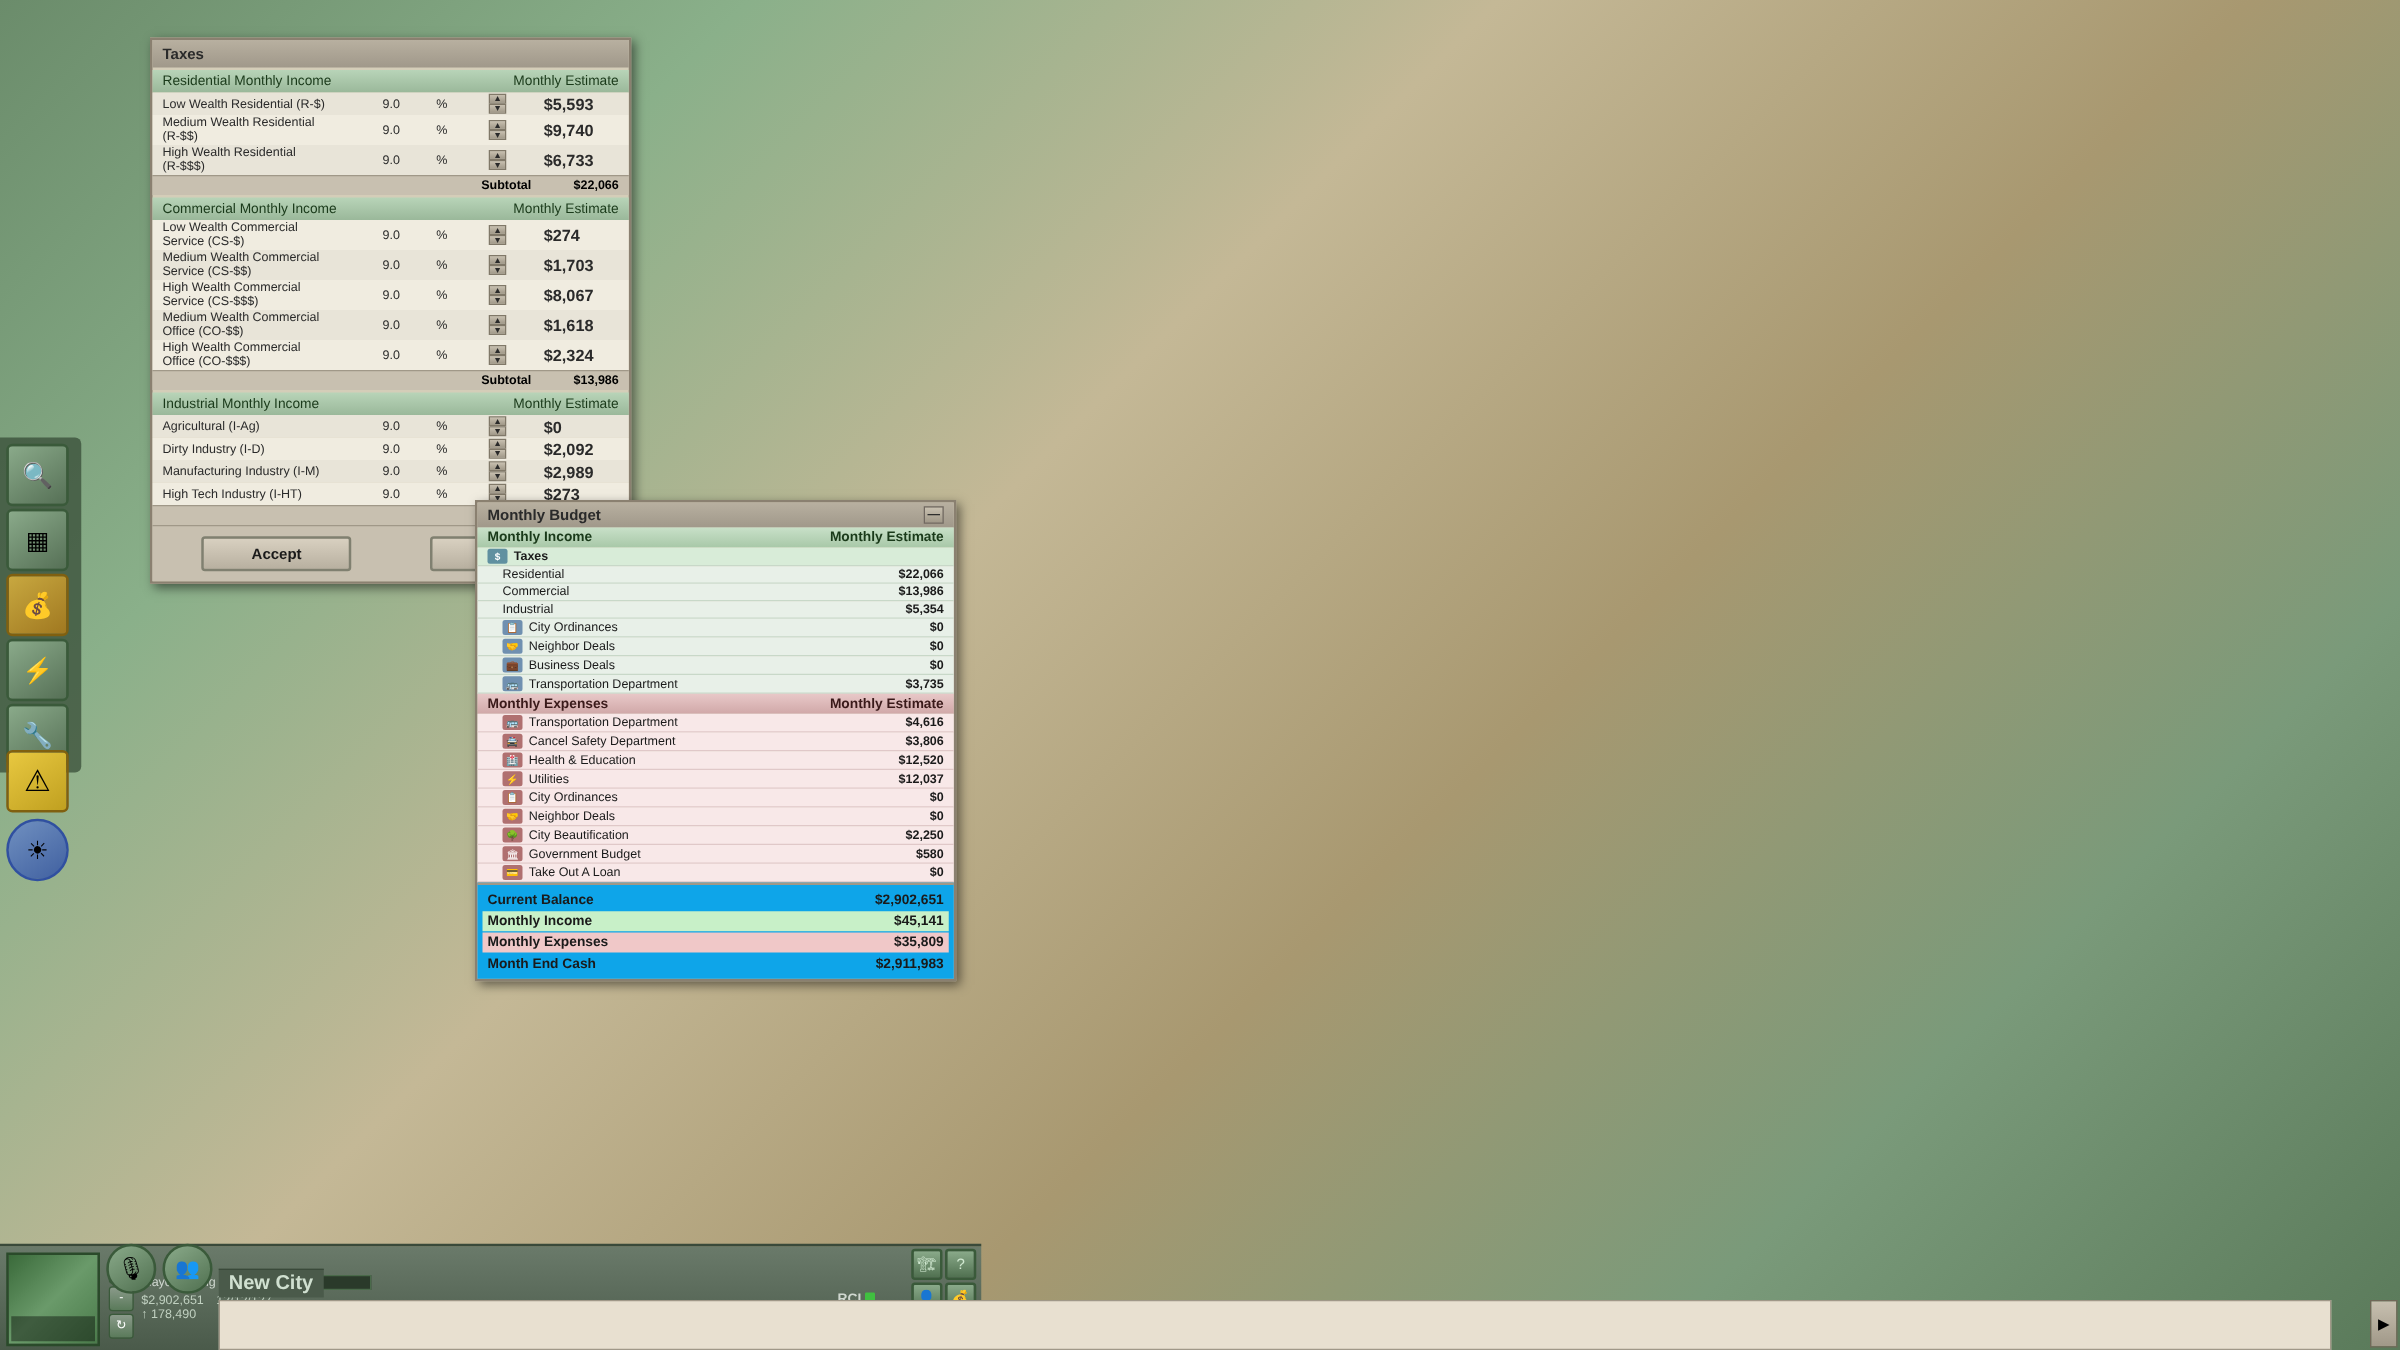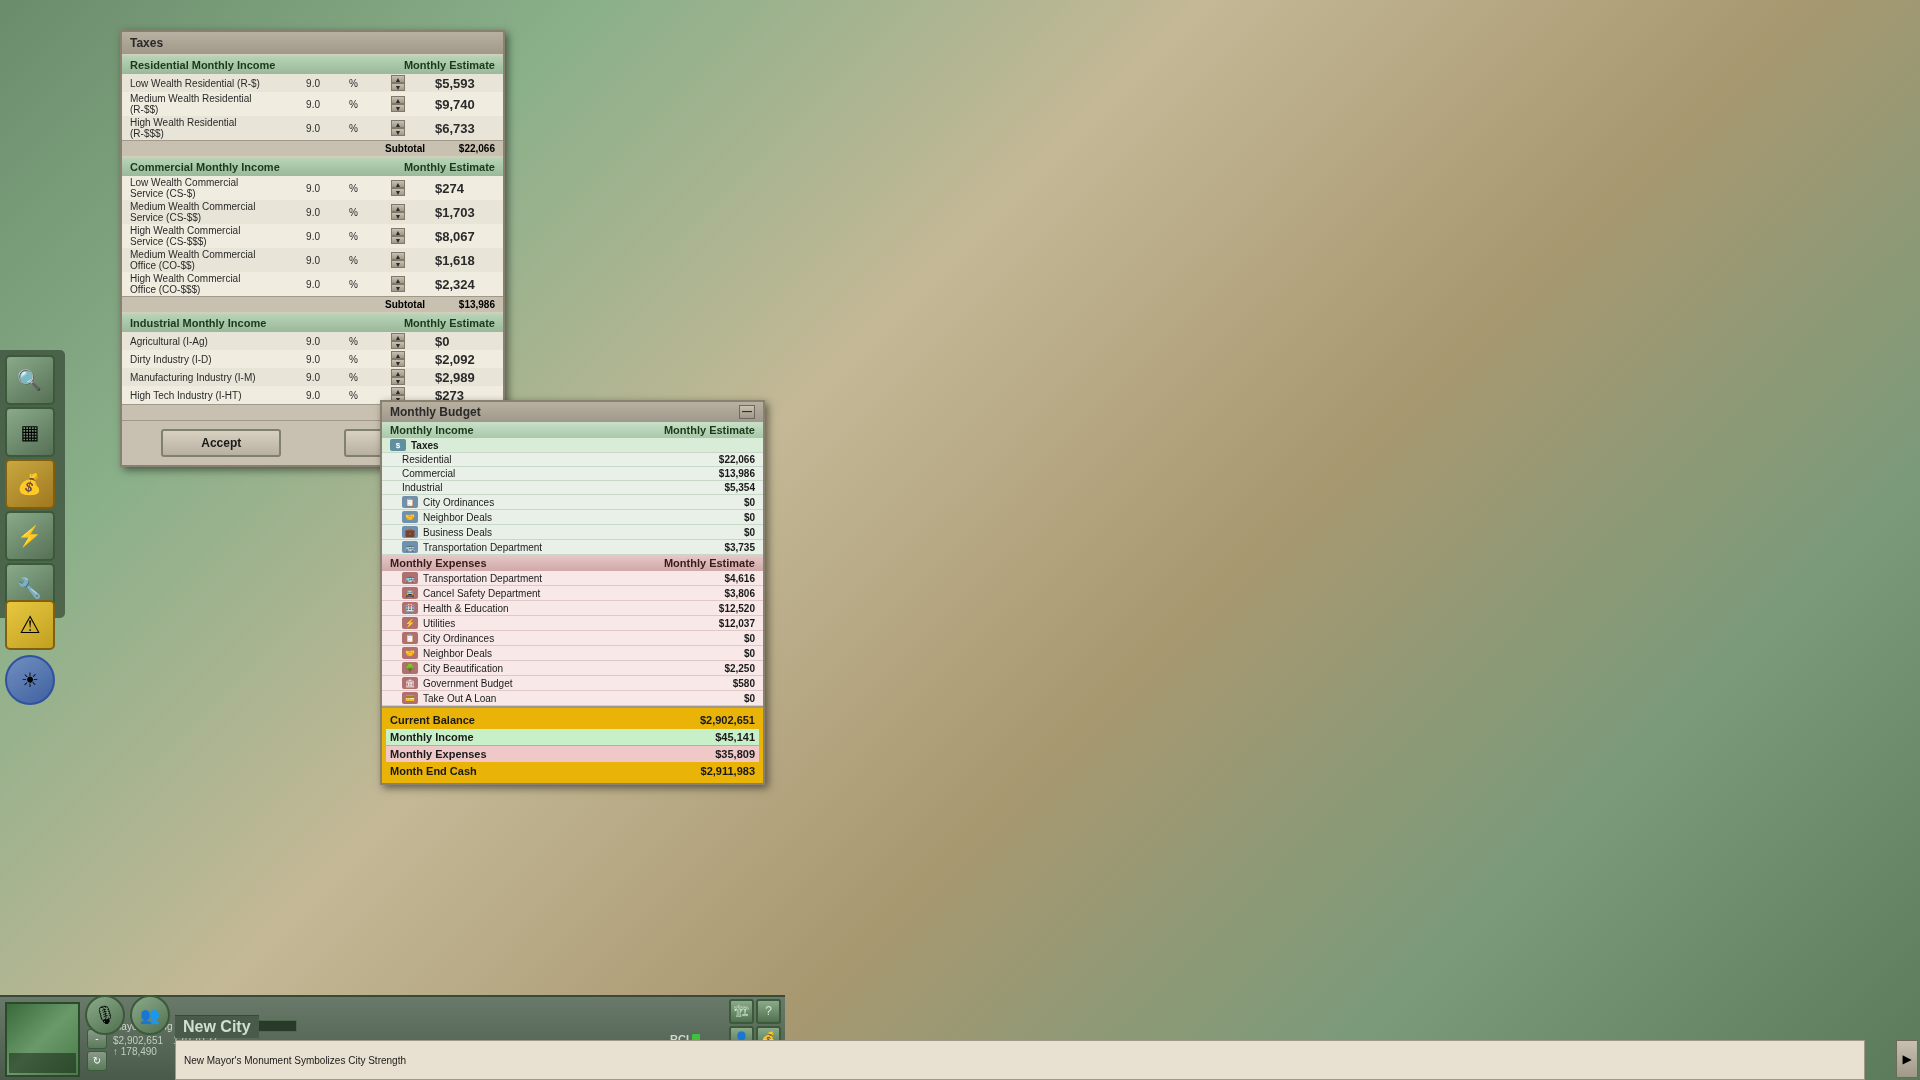--- a/index.html
+++ b/index.html
@@ -66,21 +66,21 @@
       padding: 4px 8px;
       font-weight: bold;
       font-size: 12px;
       color: #2a2a2a;
     }
     .section-header {
       display: flex;
       justify-content: space-between;
       background: linear-gradient(to bottom, #b8d4b8, #9ab89a);
       padding: 3px 8px;
-      font-weight: bold;
+      font-weight: normal;
       font-size: 11px;
       color: #1a3a1a;
       margin-top: 2px;
     }
     .tax-row {
       display: flex;
       align-items: center;
       padding: 1px 8px;
       background: #e8e4d8;
       gap: 26px;
@@ -243,21 +243,21 @@
       color: #3a1a1a;
     }
     .expense-row {
       display: flex;
       align-items: center;
       padding: 1px 8px 1px 20px;
       background: #f8e8e8;
       border-bottom: 1px solid #e0c8c8;
     }
     .balance-section {
-      background: #eab308;
+      background: #0ea5e9;
       padding: 4px 8px;
       border-top: 2px solid #a09888;
     }
     .balance-row {
       display: flex;
       justify-content: space-between;
       padding: 2px 0;
       font-size: 11px;
     }
     .balance-row.highlight-green {
@@ -829,19 +829,18 @@
       <div class="bt-btn">📊</div>
     </div>
   </div>
 </div>
 
 <div style="position:absolute; bottom:42px; left:175px; background:#4a5a4a; padding:2px 8px; border-top:1px solid #3a4a3a;">
   <span class="city-name">New City</span>
 </div>
 
 <div class="news-ticker">
-  <div class="news-line">New Mayor's Monument Symbolizes City Strength</div>
 </div>
 
 <div class="news-btn" style="position:absolute; bottom:2px; right:2px; width:22px; height:38px; background:linear-gradient(to bottom,#c8c0b0,#a09888); border:1px solid #706858; cursor:pointer; font-size:12px; text-align:center; line-height:36px;">▶</div>
 
 <div style="position:absolute; bottom:45px; left:85px; width:40px; height:40px; background:linear-gradient(145deg,#8aaa8a,#507050); border-radius:50%; border:2px solid #3a5a3a; display:flex; align-items:center; justify-content:center; font-size:18px; cursor:pointer;">🎙</div>
 <div style="position:absolute; bottom:45px; left:130px; width:40px; height:40px; background:linear-gradient(145deg,#8aaa8a,#507050); border-radius:50%; border:2px solid #3a5a3a; display:flex; align-items:center; justify-content:center; font-size:16px; cursor:pointer;">👥</div>
 
 </body></html>

